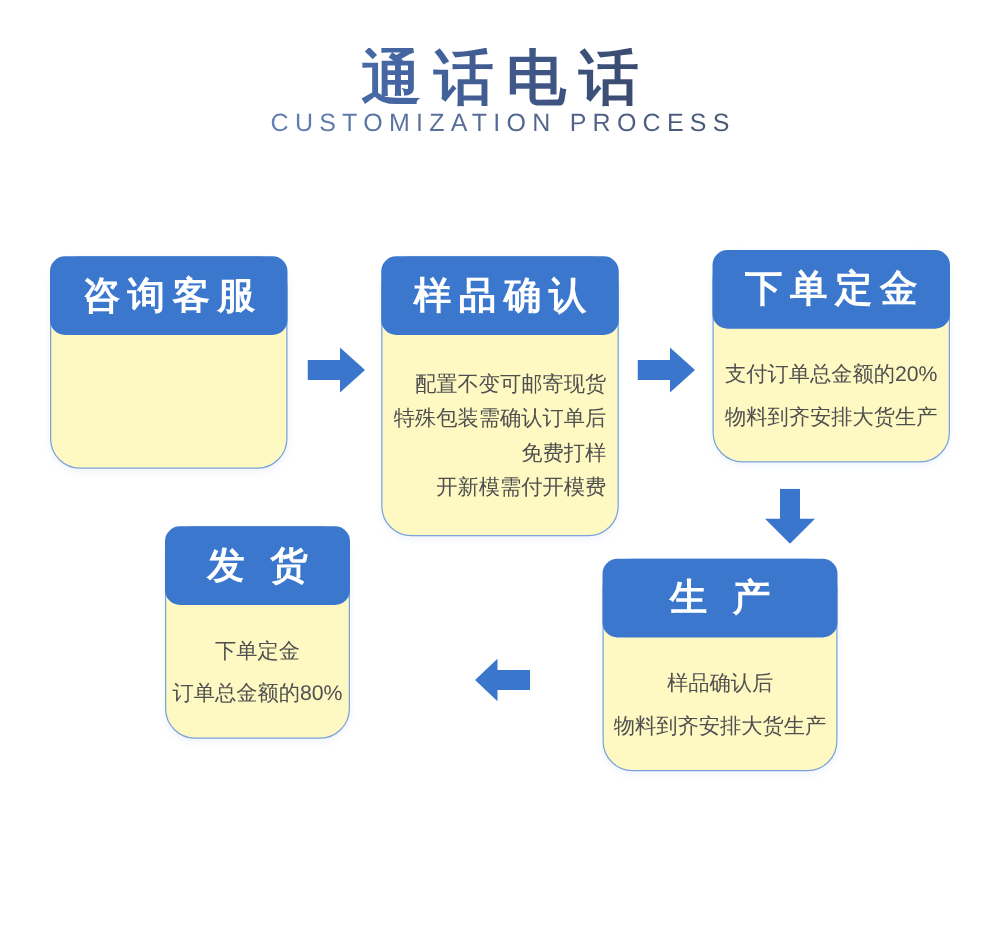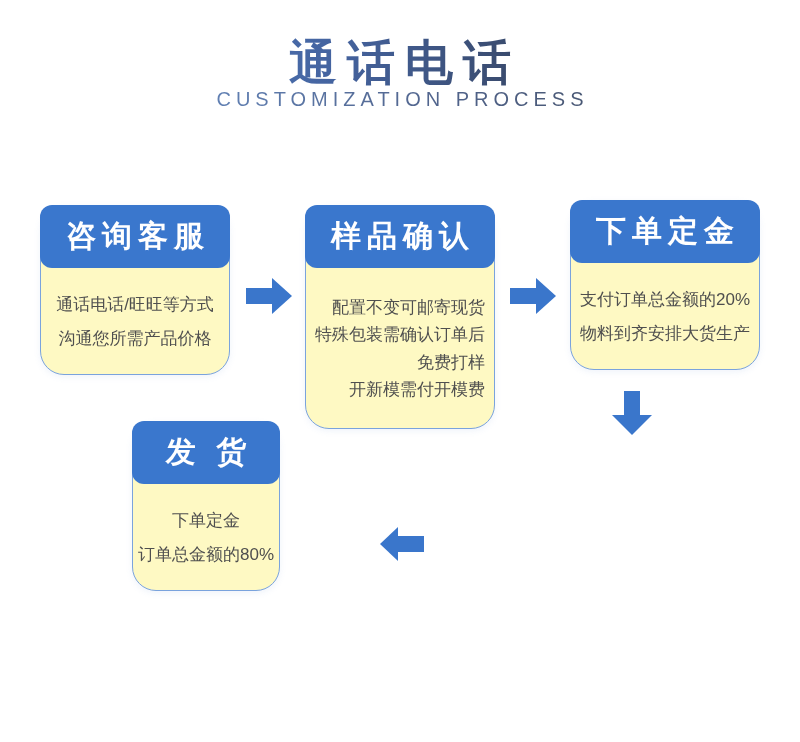--- a/index.html
+++ b/index.html
@@ -106,22 +106,20 @@
 
 <div class="page">
 
   <div class="heading">
     <h1 class="title">通话电话</h1>
     <div class="subtitle">CUSTOMIZATION PROCESS</div>
   </div>
 
   <div class="card card-consult">
     <div class="card-header">咨询客服</div>
-    <div class="card-body">通话电话/旺旺等方式
-沟通您所需产品价格</div>
   </div>
 
   <svg class="arrow arrow-1" viewBox="0 0 46 36" aria-hidden="true">
     <rect x="0" y="10" width="27" height="16"></rect>
     <polygon points="26,0 46,18 26,36"></polygon>
   </svg>
 
   <div class="card card-sample">
     <div class="card-header">样品确认</div>
     <div class="card-body">配置不变可邮寄现货
@@ -139,20 +137,25 @@
     <div class="card-header">下单定金</div>
     <div class="card-body">支付订单总金额的20%
 物料到齐安排大货生产</div>
   </div>
 
   <svg class="arrow arrow-down" viewBox="0 0 40 44" aria-hidden="true">
     <rect x="12" y="0" width="16" height="25"></rect>
     <polygon points="0,24 40,24 20,44"></polygon>
   </svg>
 
+  <div class="card card-production">
+    <div class="card-header">生 产</div>
+    <div class="card-body">样品确认后
+物料到齐安排大货生产</div>
+  </div>
 
   <svg class="arrow arrow-left" viewBox="0 0 44 34" aria-hidden="true">
     <rect x="17" y="9" width="27" height="16"></rect>
     <polygon points="18,0 0,17 18,34"></polygon>
   </svg>
 
   <div class="card card-shipping">
     <div class="card-header">发 货</div>
     <div class="card-body">下单定金
 订单总金额的80%</div>

